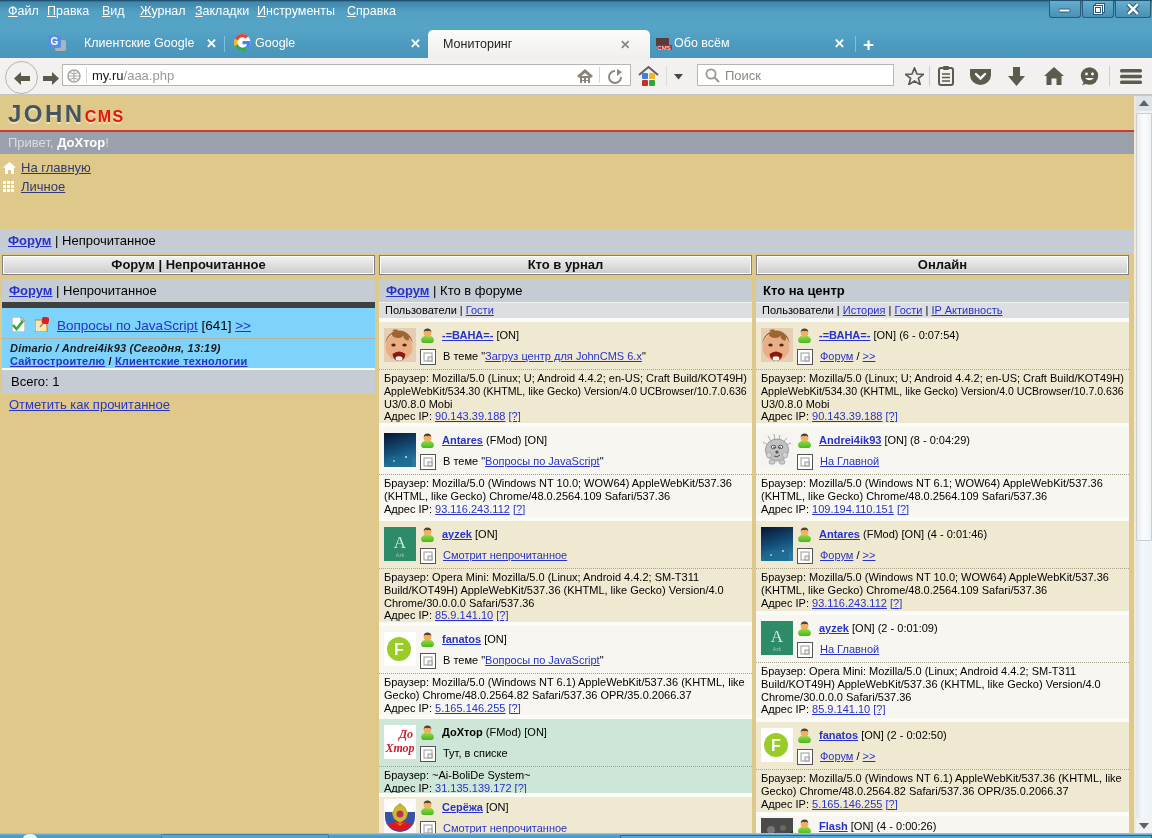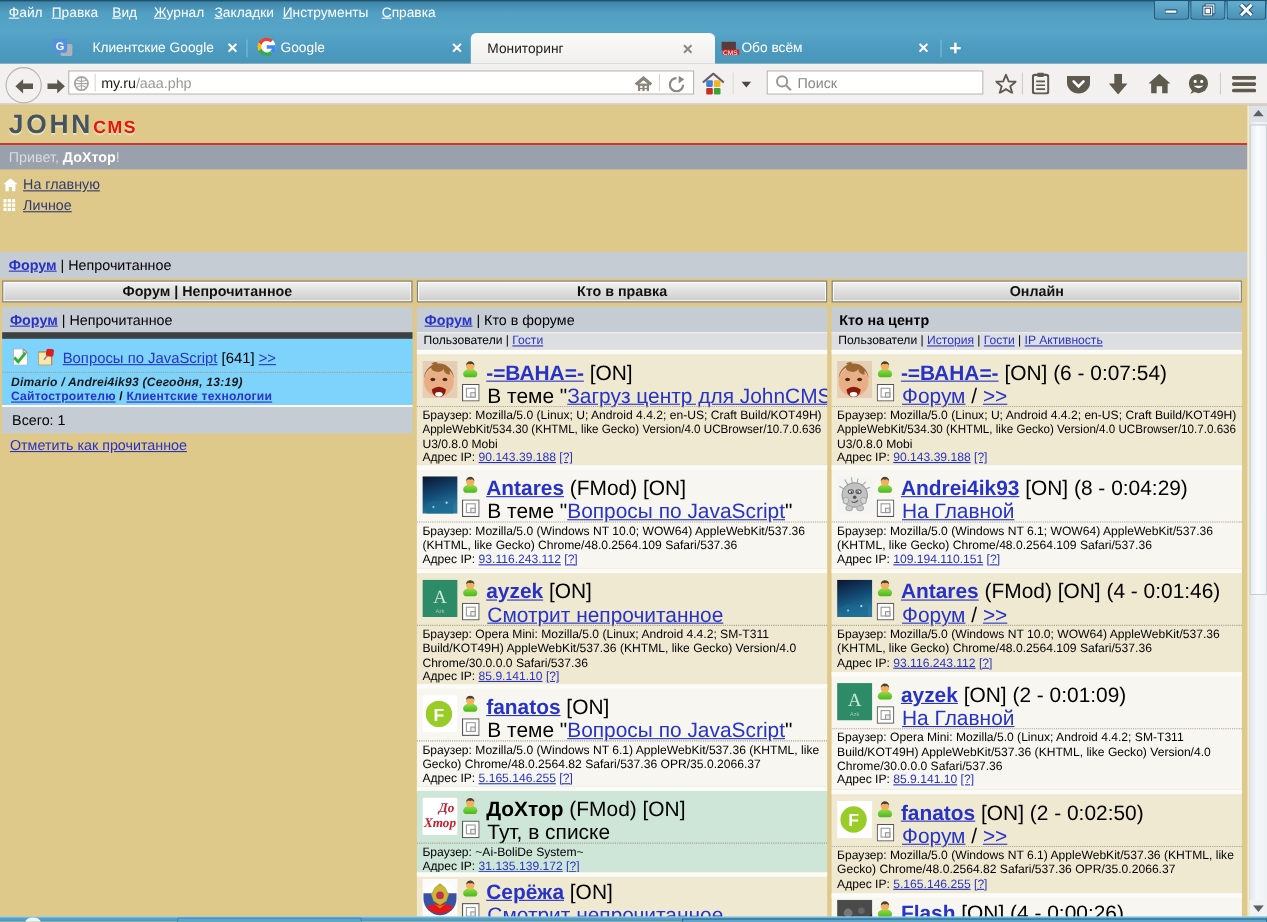--- a/index.html
+++ b/index.html
@@ -44,21 +44,21 @@
 .entry{position:relative;overflow:hidden;border-top:4px solid #fbfbf8;box-sizing:content-box;}
 .bgA{background:#f0e9d2;}
 .bgB{background:#f7f6f0;}
 .bgM{background:#cde6d8;}
 .last .av{top:2px;}
 .last .prow1{top:3px;}
 .last .prow2{top:24px;}
 .av{position:absolute;left:5px;top:6px;width:32px;height:34px;}
 .prow1{position:absolute;left:41px;top:6px;height:16px;white-space:nowrap;font-size:13px;}
 .prow2{position:absolute;left:41px;top:27px;height:16px;white-space:nowrap;font-size:13px;}
-.ptx{display:inline-block;vertical-align:top;margin-top:1px;margin-left:7px;font-size:19px;}
+.ptx{display:inline-block;vertical-align:top;margin-top:1px;margin-left:7px;font-size:11px;}
 .uinfo{position:absolute;left:0px;top:47px;right:0;border-top:1px dotted #a9a188;padding:2px 5px 16px 5px;font-size:11px;line-height:12.8px;color:#000;}
 .uinfo div{white-space:nowrap;}
 a.name{font-weight:bold;color:#2733c8;text-decoration:underline;}
 
 #vscroll{position:absolute;left:1136px;top:96px;width:16px;height:737px;background:linear-gradient(90deg,#dfe5ea,#f4f7f9 40%,#eef2f5);}
 #vthumb{position:absolute;left:1136px;top:113px;width:16px;height:428px;background:linear-gradient(90deg,#e8edf1,#fafcfd 45%,#f0f3f6);border:1px solid #c9ced3;box-sizing:border-box;border-radius:1px;}
 #bottombar{position:absolute;left:0;top:833px;width:1152px;height:5px;background:linear-gradient(#9ed2ea,#55a0c8 40%,#4a97c2);}
 </style></head>
 <body>
 
@@ -249,21 +249,21 @@
       <span class="abs" style="left:55px;top:10px;font-size:13.5px"><a class="blue">Вопросы по JavaScript</a> [641] <a class="blue">&gt;&gt;</a></span>
       <div class="abs" style="left:0;top:30px;width:100%;border-top:1px dotted #a9a188"></div>
       <div class="abs" style="left:8px;top:34px;font-size:11px;font-weight:bold;letter-spacing:0.2px;color:#1a1a1a;font-style:italic;">Dimario / Andrei4ik93 (Сегодня, 13:19)</div>
       <div class="abs" style="left:8px;top:47px;font-size:11px;font-weight:bold;letter-spacing:0.2px;"><a class="blue">Сайтостроителю</a> / <a class="blue">Клиентские технологии</a></div>
     </div>
     <div style="background:#c6ccd4;height:24px;font-size:13px;line-height:24px;padding-left:9px;border-top:2px solid #fbfbf8;">Всего: 1</div>
     <div style="margin:3px 0 0 7px;font-size:13px;"><a class="blue">Отметить как прочитанное</a></div>
   </div>
 
   <div class="col" style="left:379px">
-    <div class="colhead">Кто в правка</div>
+    <div class="colhead">Кто в урнал</div>
     <div class="subbar"><a class="bluebold">Форум</a> | Кто в форуме</div>
     <div class="userbar">Пользователи | <a class="blue">Гости</a></div>
     <div id="c2">
         <div class="entry bgA" style="height:101px">
           <div class="av"><svg width="32" height="34">
               <rect width="32" height="34" fill="#e6ceb4"></rect>
               <circle cx="15" cy="19" r="13.5" fill="#e9ae85"></circle>
               <path d="M1.5 16 a13.5 13.5 0 0 1 27 0 q-1 -5 -4 -7 q1.5 4 -1 3.5 q-4.5 -1.5 -4 -5 q-2 3 -6 2.5 q-6 -1 -5.5 -4 q-5 3 -6.5 10" fill="#9a6632"></path>
               <path d="M8 3 q3 -3 6 -1 l-2 2 Z" fill="#9a6632"></path>
               <ellipse cx="9.5" cy="17" rx="2.2" ry="1.6" fill="#4a2a14"></ellipse>

